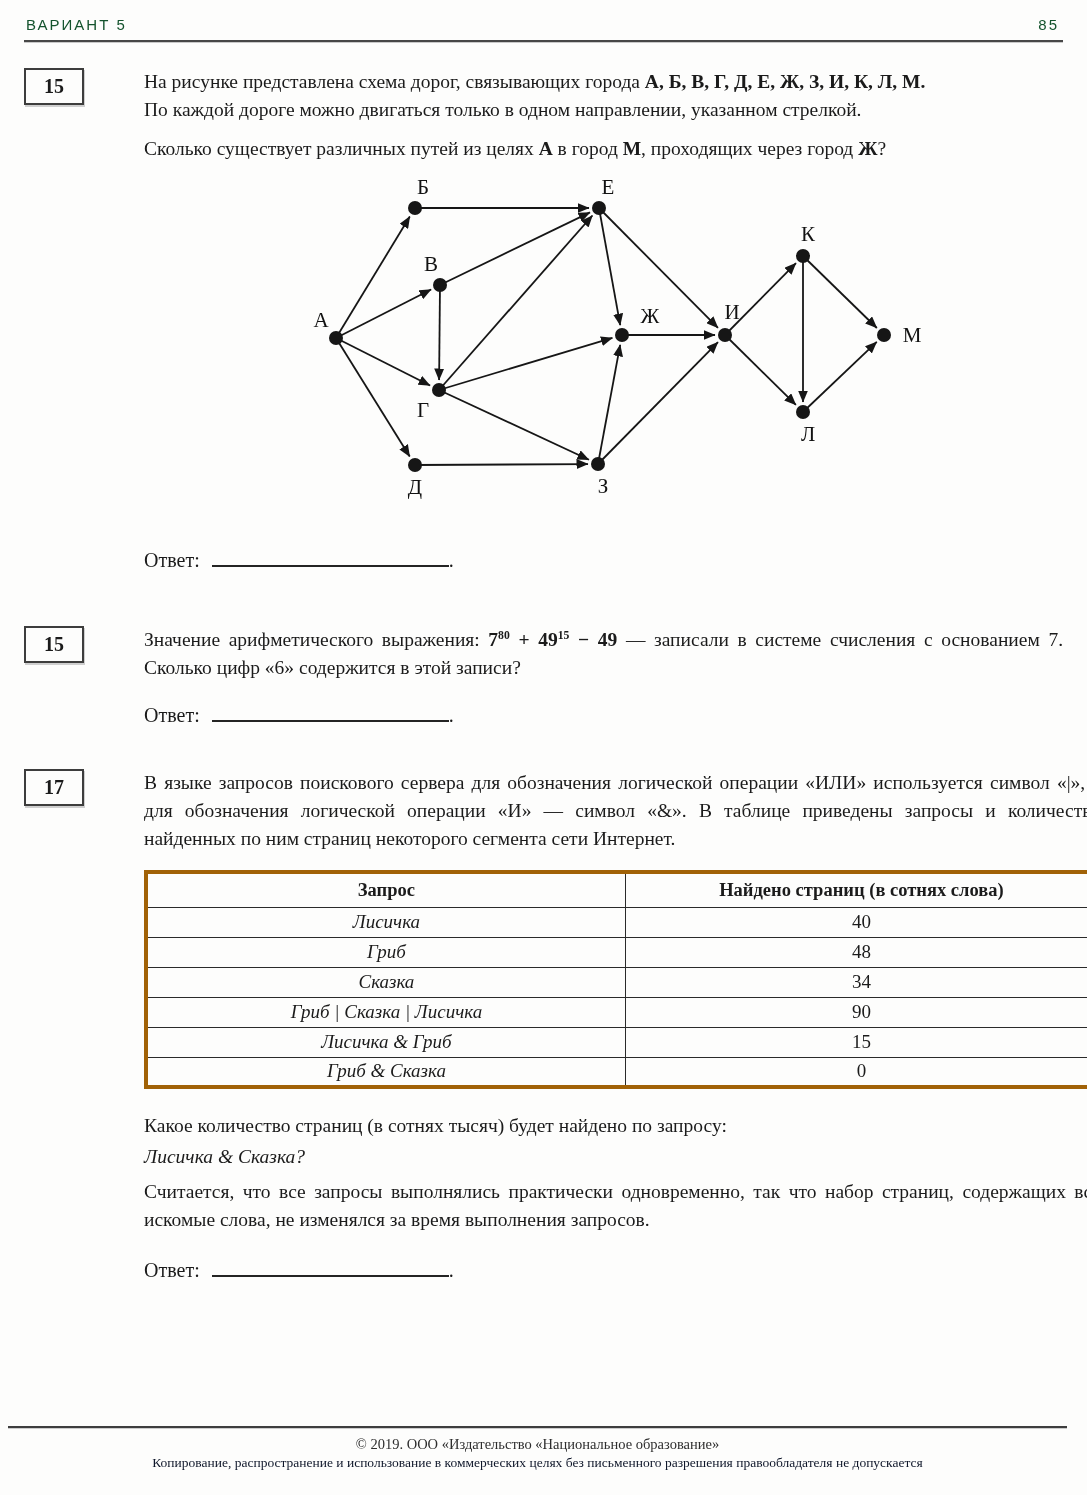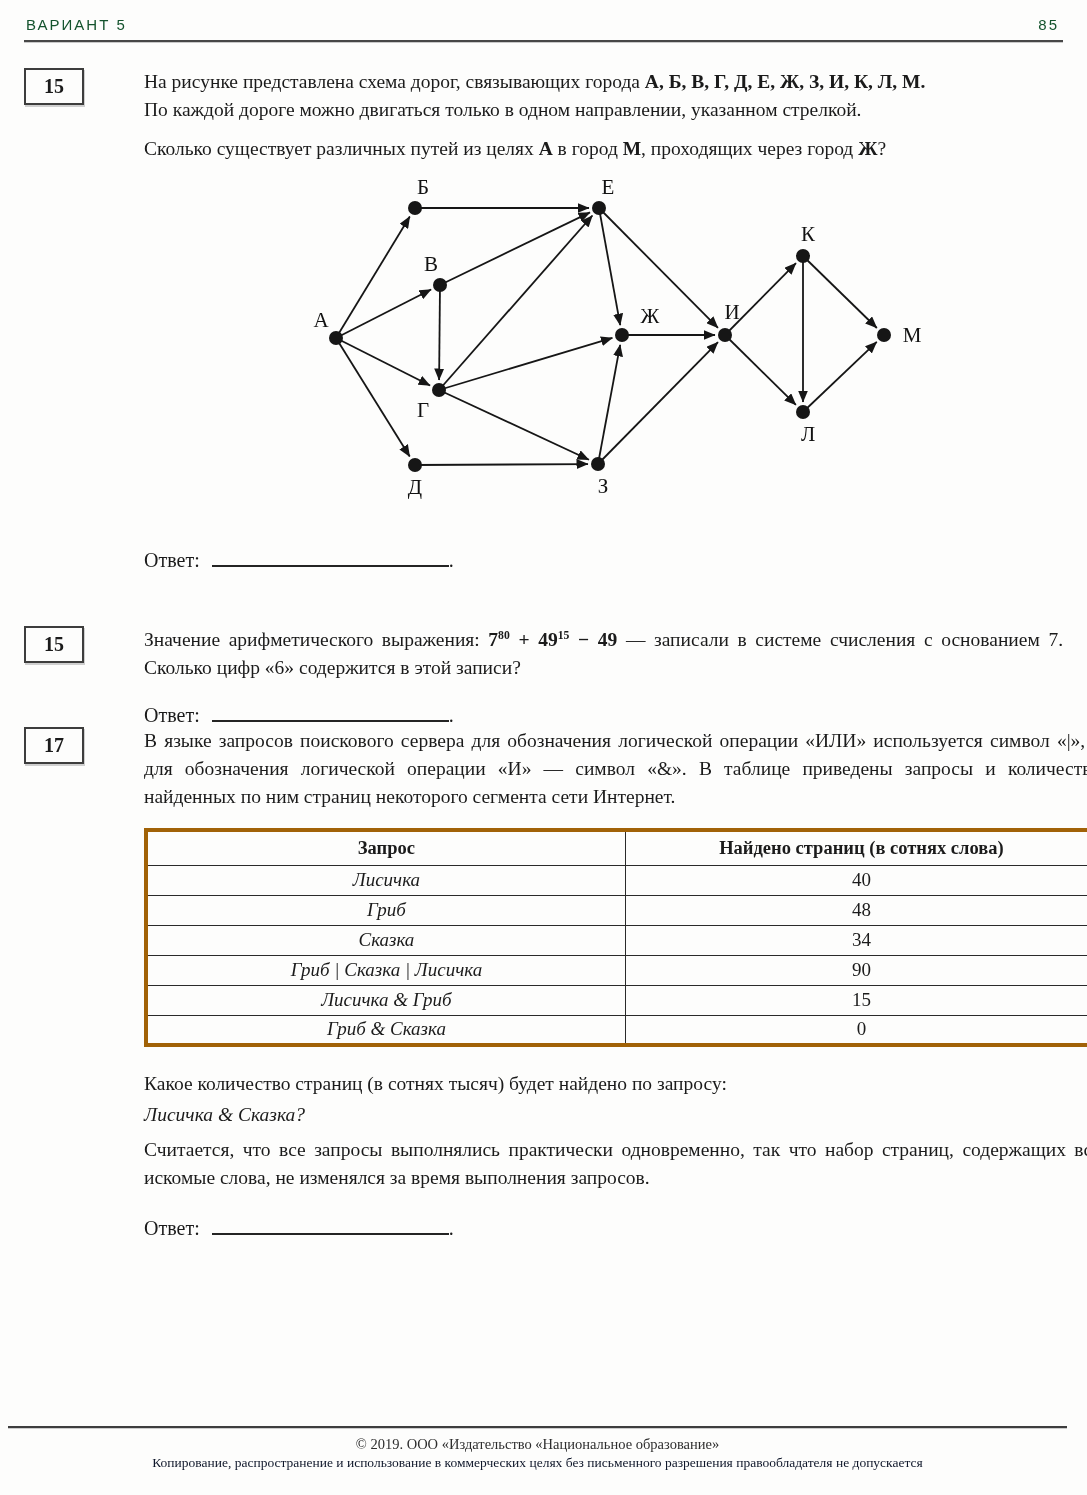--- a/index.html
+++ b/index.html
@@ -37,21 +37,21 @@
   .t15 .p3 { margin-top:11px; }
   .graph-wrap { margin:12px 0 0 158px; }
 
   .answer { margin-top:28px; font-size:20px; white-space:nowrap; }
   .blank {
     display:inline-block; width:237px; height:15px;
     border-bottom:2px solid #242424; margin-left:12px;
   }
   .t16 { margin-top:54px; }
   .t16 .answer { margin-top:22px; }
-  .t17 { }
+  .t17 { margin-top:42px; }
 
   
   table.search {
     width:957px; margin-top:17px; border-collapse:collapse;
     border:4px solid #a16207;
   }
   table.search th, table.search td {
     border:1.5px solid #2a2a2a; text-align:center; vertical-align:middle;
   }
   table.search th { font-size:18.5px; font-weight:bold; height:35px; padding:3px 6px; }

